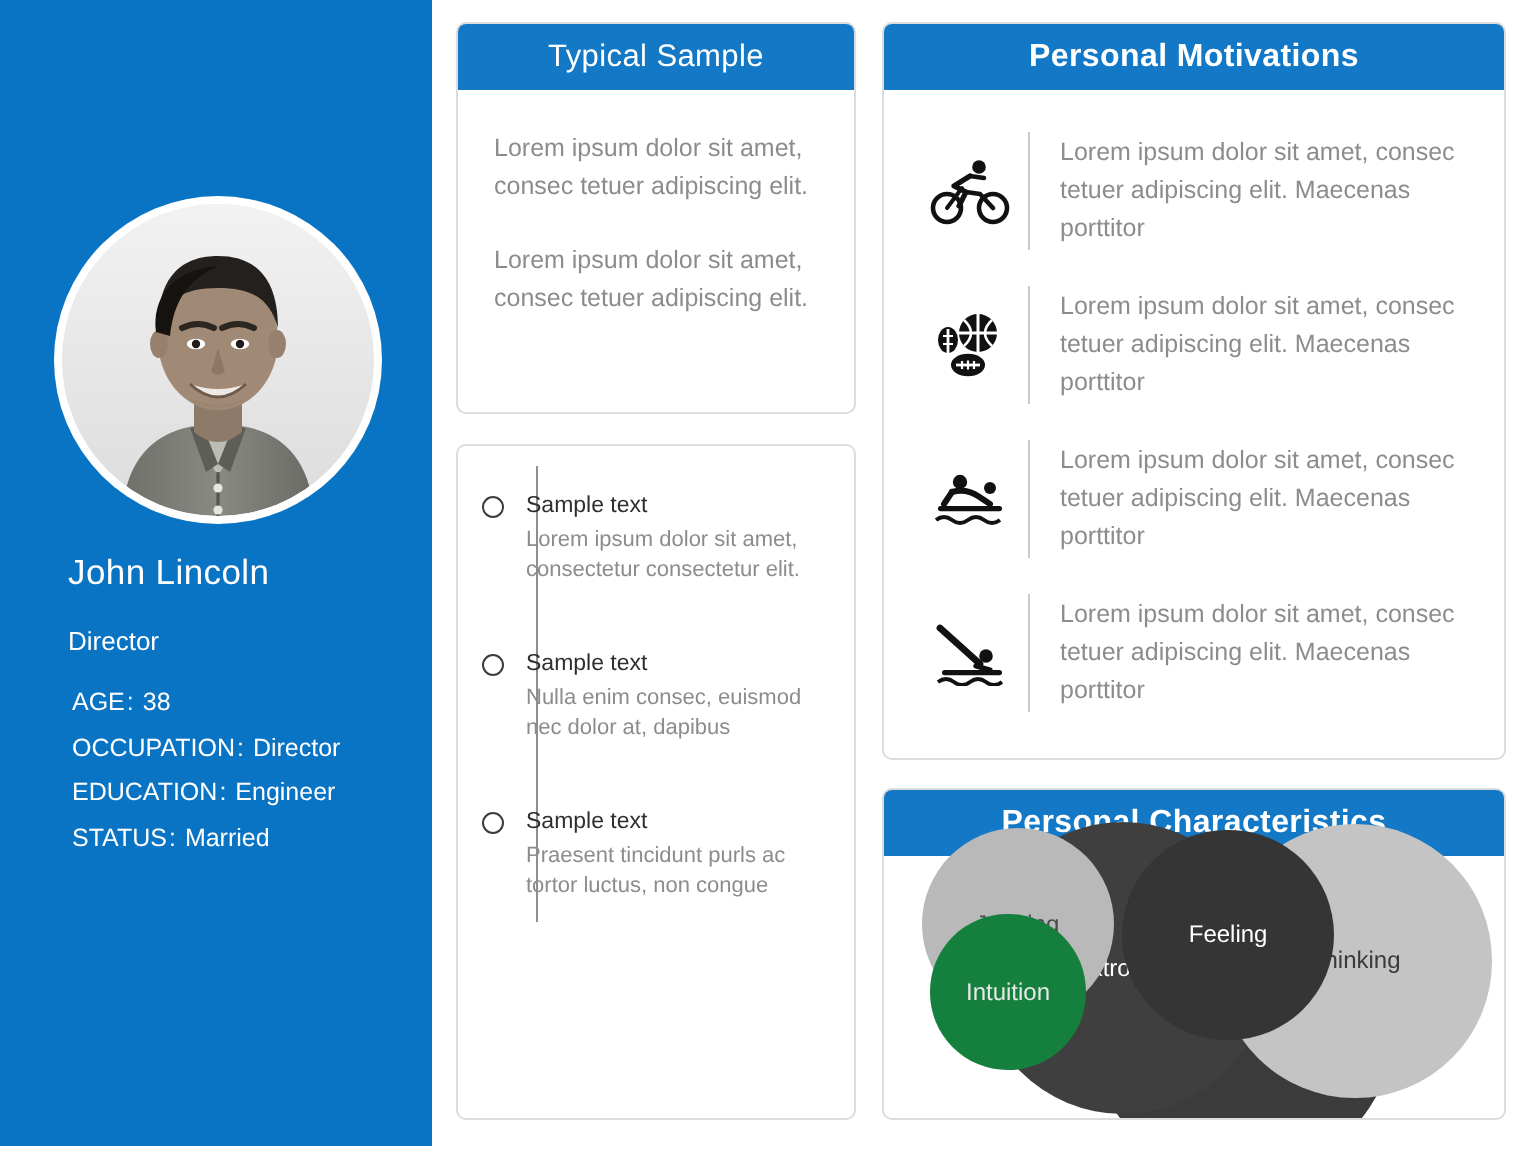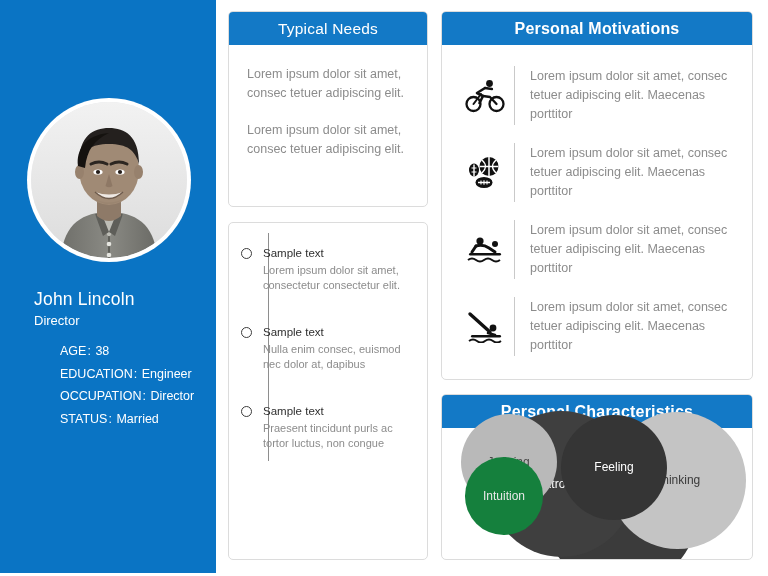--- a/index.html
+++ b/index.html
@@ -27,37 +27,37 @@
   .avatar-photo{
     position:absolute; left:4px; top:4px;
     width:156px; height:156px;
     border-radius:50%;
     overflow:hidden;
     background:#e9eaec;
   }
   .avatar-photo svg{ display:block; width:156px; height:156px; }
 
   .person-name{
-    position:absolute; left:34px; top:289px;
+    position:absolute; left:34px; top:276px;
     color:#ffffff; font-size:17.5px; font-weight:400;
     letter-spacing:.2px;
   }
   .person-role{
     position:absolute; left:34px; top:313px;
     color:#ffffff; font-size:13px; font-weight:400;
   }
   .facts{
     position:absolute; left:36px; top:344px;
     width:176px;
   }
   .fact-row{
     color:#ffffff; font-size:12.5px;
     margin-bottom:8.5px; white-space:nowrap;
   }
-  .fact-key{ font-weight:400;margin-left:24px; }
+  .fact-key{ font-weight:400; }
   .fact-sep{ padding:0 1px; }
 
   
   .card{
     position:absolute;
     background:#ffffff;
     border:1px solid #dcdcdc;
     border-radius:5px;
     overflow:hidden;
   }
@@ -197,33 +197,33 @@
   </div>
 
   <div class="person-name">John Lincoln</div>
   <div class="person-role">Director</div>
 
   <div class="facts">
     <div class="fact-row">
       <span class="fact-key">AGE</span><span class="fact-sep">:</span> <span>38</span>
     </div>
     <div class="fact-row">
+      <span class="fact-key">OCCUPATION</span><span class="fact-sep">:</span> <span>Director</span>
+    </div>
+    <div class="fact-row">
       <span class="fact-key">EDUCATION</span><span class="fact-sep">:</span> <span>Engineer</span>
-    </div>
-    <div class="fact-row">
-      <span class="fact-key">OCCUPATION</span><span class="fact-sep">:</span> <span>Director</span>
     </div>
     <div class="fact-row">
       <span class="fact-key">STATUS</span><span class="fact-sep">:</span> <span>Married</span>
     </div>
   </div>
 </div>
 
 <div class="card" id="card-needs">
-  <div class="card-header">Typical Needs</div>
+  <div class="card-header">Typical Sample</div>
   <div class="card-body">
     <p class="needs-para">Lorem ipsum dolor sit amet, consec tetuer adipiscing elit.</p>
     <p class="needs-para">Lorem ipsum dolor sit amet, consec tetuer adipiscing elit.</p>
   </div>
 </div>
 
 <div class="card" id="card-pains">
   <div class="card-body">
     <div class="timeline-line"></div>
     <div class="timeline">

